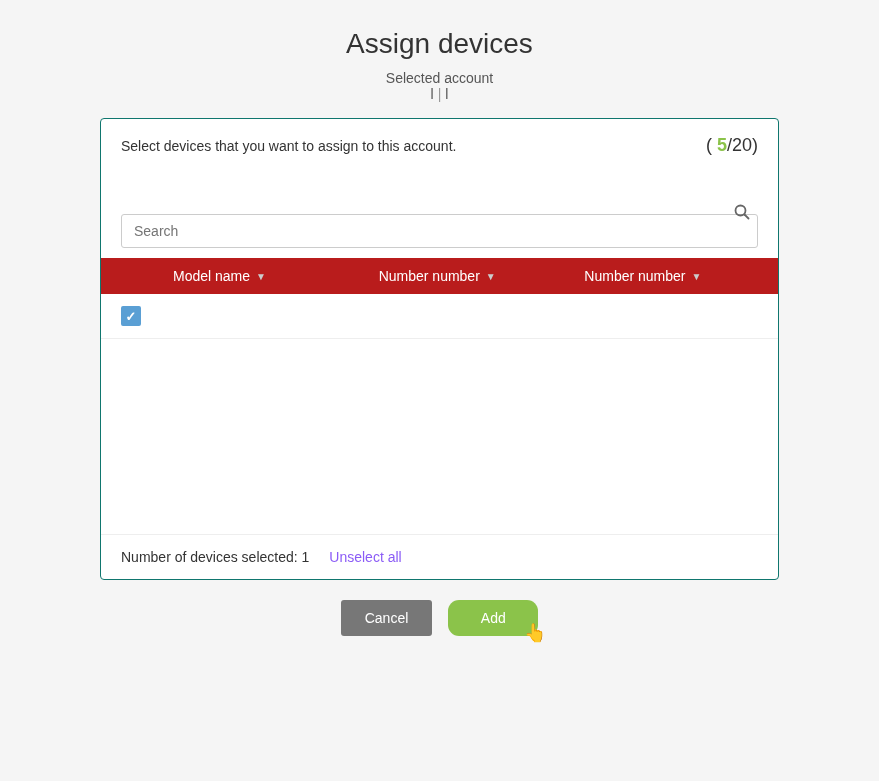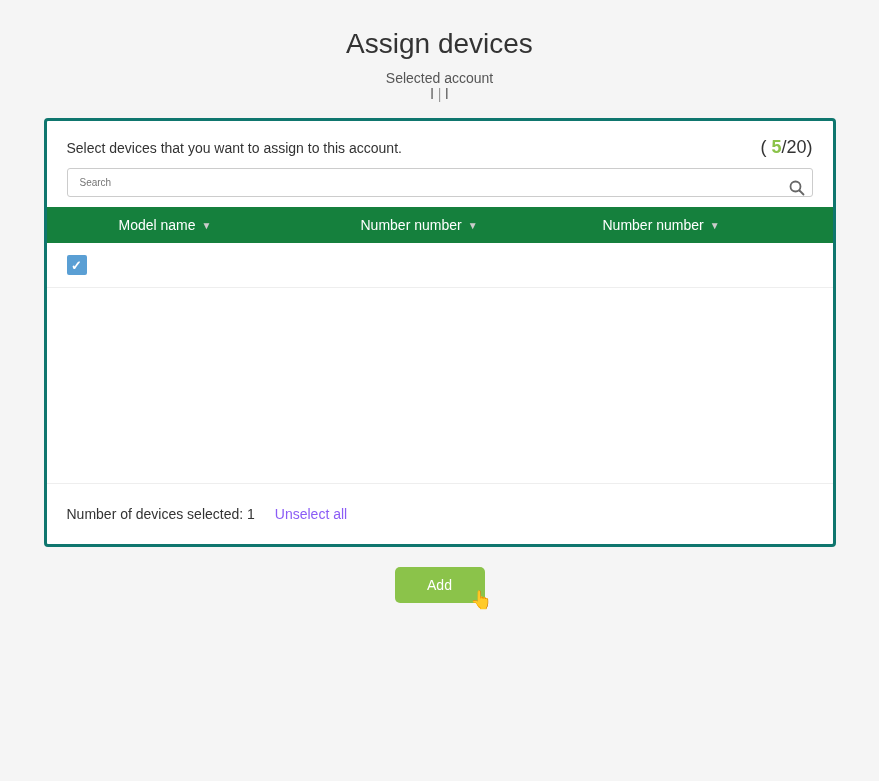--- a/index.html
+++ b/index.html
@@ -55,23 +55,23 @@
     }
 
     .account-breadcrumb-separator {
       color: #999;
       margin: 0 4px;
       font-size: 14px;
     }
 
     .main-panel {
       background: #fff;
-      border: 3px solid #0f766e;
+      border: 1px solid #0f766e;
       border-radius: 4px;
-      width: 792px;
+      width: 679px;
       padding: 0;
       margin: 0 auto;
     }
 
     .panel-header {
       display: flex;
       justify-content: space-between;
       align-items: center;
       padding: 16px 20px 10px 20px;
     }
@@ -94,23 +94,24 @@
     .search-container {
       padding: 0 20px 10px 20px;
       position: relative;
     }
 
     .search-input {
       width: 100%;
       padding: 8px 36px 8px 12px;
       border: 1px solid #ccc;
       border-radius: 3px;
-      font-size: 10px;
+      font-size: 14px;
       color: #333;
       outline: none;
+      margin-top: 48px;
     }
 
     .search-icon-btn {
       position: absolute;
       right: 28px;
       top: 50%;
       transform: translateY(-50%);
       background: none;
       border: none;
       cursor: pointer;
@@ -120,21 +121,21 @@
       align-items: center;
     }
 
     .table-container {
       width: 100%;
     }
 
     .table-header {
       display: grid;
       grid-template-columns: 60px 1fr 1fr 1fr;
-      background: #15803d;
+      background: #b91c1c;
       color: #fff;
       font-size: 14px;
       font-weight: normal;
       padding: 10px 0;
     }
 
     .table-header-cell {
       display: flex;
       align-items: center;
       padding: 0 12px;
@@ -190,21 +191,21 @@
     }
 
     .checkbox-checked::after {
       content: '✓';
       color: white;
       font-size: 13px;
       font-weight: bold;
     }
 
     .panel-footer {
-      padding: 22px 20px;
+      padding: 14px 20px;
       display: flex;
       align-items: center;
       gap: 20px;
       border-top: 1px solid #eee;
     }
 
     .devices-selected-text {
       font-size: 14px;
       color: #333;
     }
@@ -233,21 +234,21 @@
       font-size: 14px;
       cursor: pointer;
       min-width: 90px;
     }
 
     .btn-add {
       padding: 10px 24px;
       background: #8bc34a;
       color: #fff;
       border: none;
-      border-radius: 5px;
+      border-radius: 11px;
       font-size: 14px;
       cursor: pointer;
       min-width: 90px;
       position: relative;
     }
 
     .cursor-pointer {
       position: absolute;
       bottom: -8px;
       right: -8px;
@@ -324,17 +325,18 @@
   <div class="panel-footer">
     <span class="devices-selected-text">
       <span>Number of devices selected: </span><span>1</span>
     </span>
     <a class="unselect-all-link" href="#">Unselect all</a>
   </div>
 
 </div>
 
 <div class="bottom-actions">
+  <button class="btn-cancel">Cancel</button>
   <button class="btn-add">
     <span>Add</span>
     <span class="cursor-pointer">👆</span>
   </button>
 </div>
 
 </body></html>

